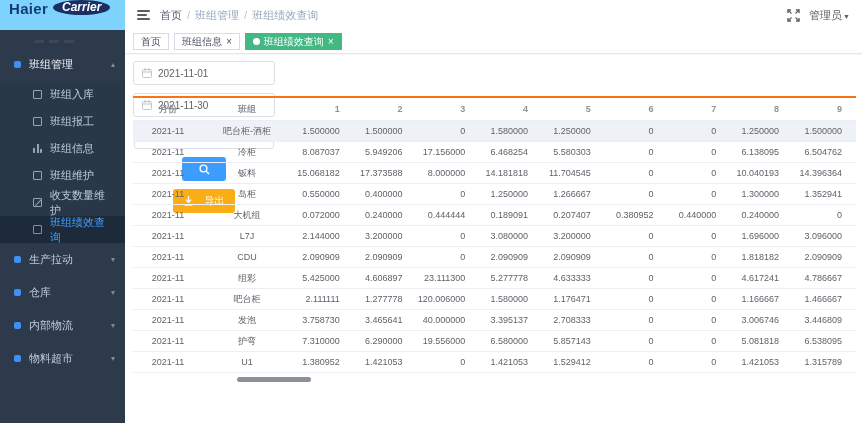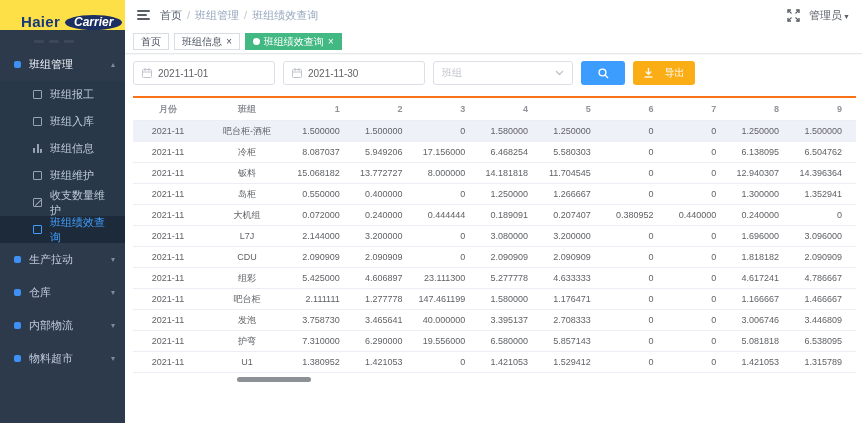--- a/index.html
+++ b/index.html
@@ -1,20 +1,20 @@
 <!DOCTYPE html>
 <html><head>
 <meta charset="utf-8">
 <style>
   html,body{margin:0;padding:0;background:#e8e8e8;}
   .app{position:relative;width:862px;height:423px;overflow:hidden;background:#fff;
        font-family:"Liberation Sans",sans-serif;-webkit-font-smoothing:antialiased;}
   
   .sidebar{position:absolute;left:0;top:0;bottom:0;width:125px;background:#2d3a4b;}
-  .logo{height:30px;background:#fde047;display:flex;align-items:flex-end;padding-left:21px;gap:5px;box-sizing:border-box;}
+  .logo{height:30px;background:#7dd3fc;display:flex;align-items:flex-start;padding-left:9px;gap:5px;box-sizing:border-box;}
   .haier{font-weight:bold;font-size:15px;color:#16387c;letter-spacing:.3px;}
   .carrier{background:#1b2f63;color:#fff;font-style:italic;font-size:12px;font-weight:bold;
            padding:0 9px;height:15px;line-height:15px;border-radius:50%;}
   .partial{display:flex;gap:5px;padding:10px 0 0 34px;}
   .partial i{width:10px;height:3px;background:#3c485a;border-radius:1px;}
   .menu{margin-top:5px;font-size:11px;color:#bfcbd9;}
   .menu-item{display:flex;align-items:center;cursor:pointer;box-sizing:border-box;}
   .menu-item.parent{height:33px;padding:0 10px 0 14px;gap:8px;}
   .p-icon{width:7px;height:7px;border-radius:2px;background:#3e90f7;flex:none;}
   .p-label{flex:1;}
@@ -47,21 +47,21 @@
   .tagbar{position:absolute;left:125px;top:30px;right:0;height:24px;background:#fff;
           border-bottom:1px solid #e6e8ec;box-shadow:0 1px 2px rgba(0,0,0,.05);
           display:flex;align-items:center;padding:0 8px;gap:5px;box-sizing:border-box;}
   .tag{height:17px;border:1px solid #d8dce5;background:#fff;color:#495060;font-size:10px;
        padding:0 7px;display:inline-flex;align-items:center;gap:4px;cursor:pointer;box-sizing:border-box;}
   .tag-active{background:#42b983;border-color:#42b983;color:#fff;}
   .tag-dot{width:7px;height:7px;background:#fff;border-radius:50%;}
   .tag-close{font-size:10px;line-height:1;}
   
   .content{position:absolute;left:125px;top:55px;right:0;bottom:0;background:#fff;}
-  .filters{position:absolute;left:8px;top:6px;display:flex;gap:8px;align-items:center;}
+  .filters{position:absolute;left:8px;top:6px;display:flex;gap:8px;align-items:center;flex-direction:column;}
   .inp{height:24px;border:1px solid #dcdfe6;border-radius:3px;background:#fff;display:flex;
        align-items:center;font-size:10px;color:#606266;box-sizing:border-box;cursor:pointer;}
   .inp.date{width:142px;padding:0 8px;gap:6px;}
   .inp.select{width:140px;padding:0 8px;justify-content:space-between;color:#c0c4cc;}
   .btn{height:24px;border:none;border-radius:3px;cursor:pointer;display:flex;align-items:center;
        justify-content:center;color:#fff;font-size:10px;gap:12px;}
   .btn.search{width:44px;background:#3d9dff;}
   .btn.export{width:62px;background:#fbad15;}
   
   .table-wrap{position:absolute;left:8px;right:6px;top:41px;height:277px;overflow:hidden;border-top:2px solid #f97316;}
@@ -91,25 +91,25 @@
       </div>
     <nav class="menu">
         <div class="menu-item parent p-active">
           <span class="p-icon"></span>
           <span class="p-label">班组管理</span>
           <span class="chev">▴</span>
         </div>
         <div class="submenu">
           <div class="menu-item sub">
             <span class="s-icon box-icon"></span>
-            <span class="s-label">班组报工</span>
+            <span class="s-label">班组入库</span>
           </div>
           <div class="menu-item sub">
             <span class="s-icon box-icon"></span>
-            <span class="s-label">班组入库</span>
+            <span class="s-label">班组报工</span>
           </div>
           <div class="menu-item sub">
             <span class="s-icon bar-chart-icon"></span>
             <span class="s-label">班组信息</span>
           </div>
           <div class="menu-item sub">
             <span class="s-icon box-icon"></span>
             <span class="s-label">班组维护</span>
           </div>
           <div class="menu-item sub">
@@ -281,27 +281,27 @@
               <td class="num">5.580303</td>
               <td class="num">0</td>
               <td class="num">0</td>
               <td class="num">6.138095</td>
               <td class="num">6.504762</td>
             </tr>
             <tr>
               <td class="txt">2021-11</td>
               <td class="txt">钣料</td>
               <td class="num">15.068182</td>
-              <td class="num">13.772727</td>
+              <td class="num">17.373588</td>
               <td class="num">8.000000</td>
               <td class="num">14.181818</td>
               <td class="num">11.704545</td>
               <td class="num">0</td>
               <td class="num">0</td>
-              <td class="num">12.940307</td>
+              <td class="num">10.040193</td>
               <td class="num">14.396364</td>
             </tr>
             <tr>
               <td class="txt">2021-11</td>
               <td class="txt">岛柜</td>
               <td class="num">0.550000</td>
               <td class="num">0.400000</td>
               <td class="num">0</td>
               <td class="num">1.250000</td>
               <td class="num">1.266667</td>
@@ -360,21 +360,21 @@
               <td class="num">0</td>
               <td class="num">0</td>
               <td class="num">4.617241</td>
               <td class="num">4.786667</td>
             </tr>
             <tr>
               <td class="txt">2021-11</td>
               <td class="txt">吧台柜</td>
               <td class="num">2.111111</td>
               <td class="num">1.277778</td>
-              <td class="num">147.461199</td>
+              <td class="num">120.006000</td>
               <td class="num">1.580000</td>
               <td class="num">1.176471</td>
               <td class="num">0</td>
               <td class="num">0</td>
               <td class="num">1.166667</td>
               <td class="num">1.466667</td>
             </tr>
             <tr>
               <td class="txt">2021-11</td>
               <td class="txt">发泡</td>

